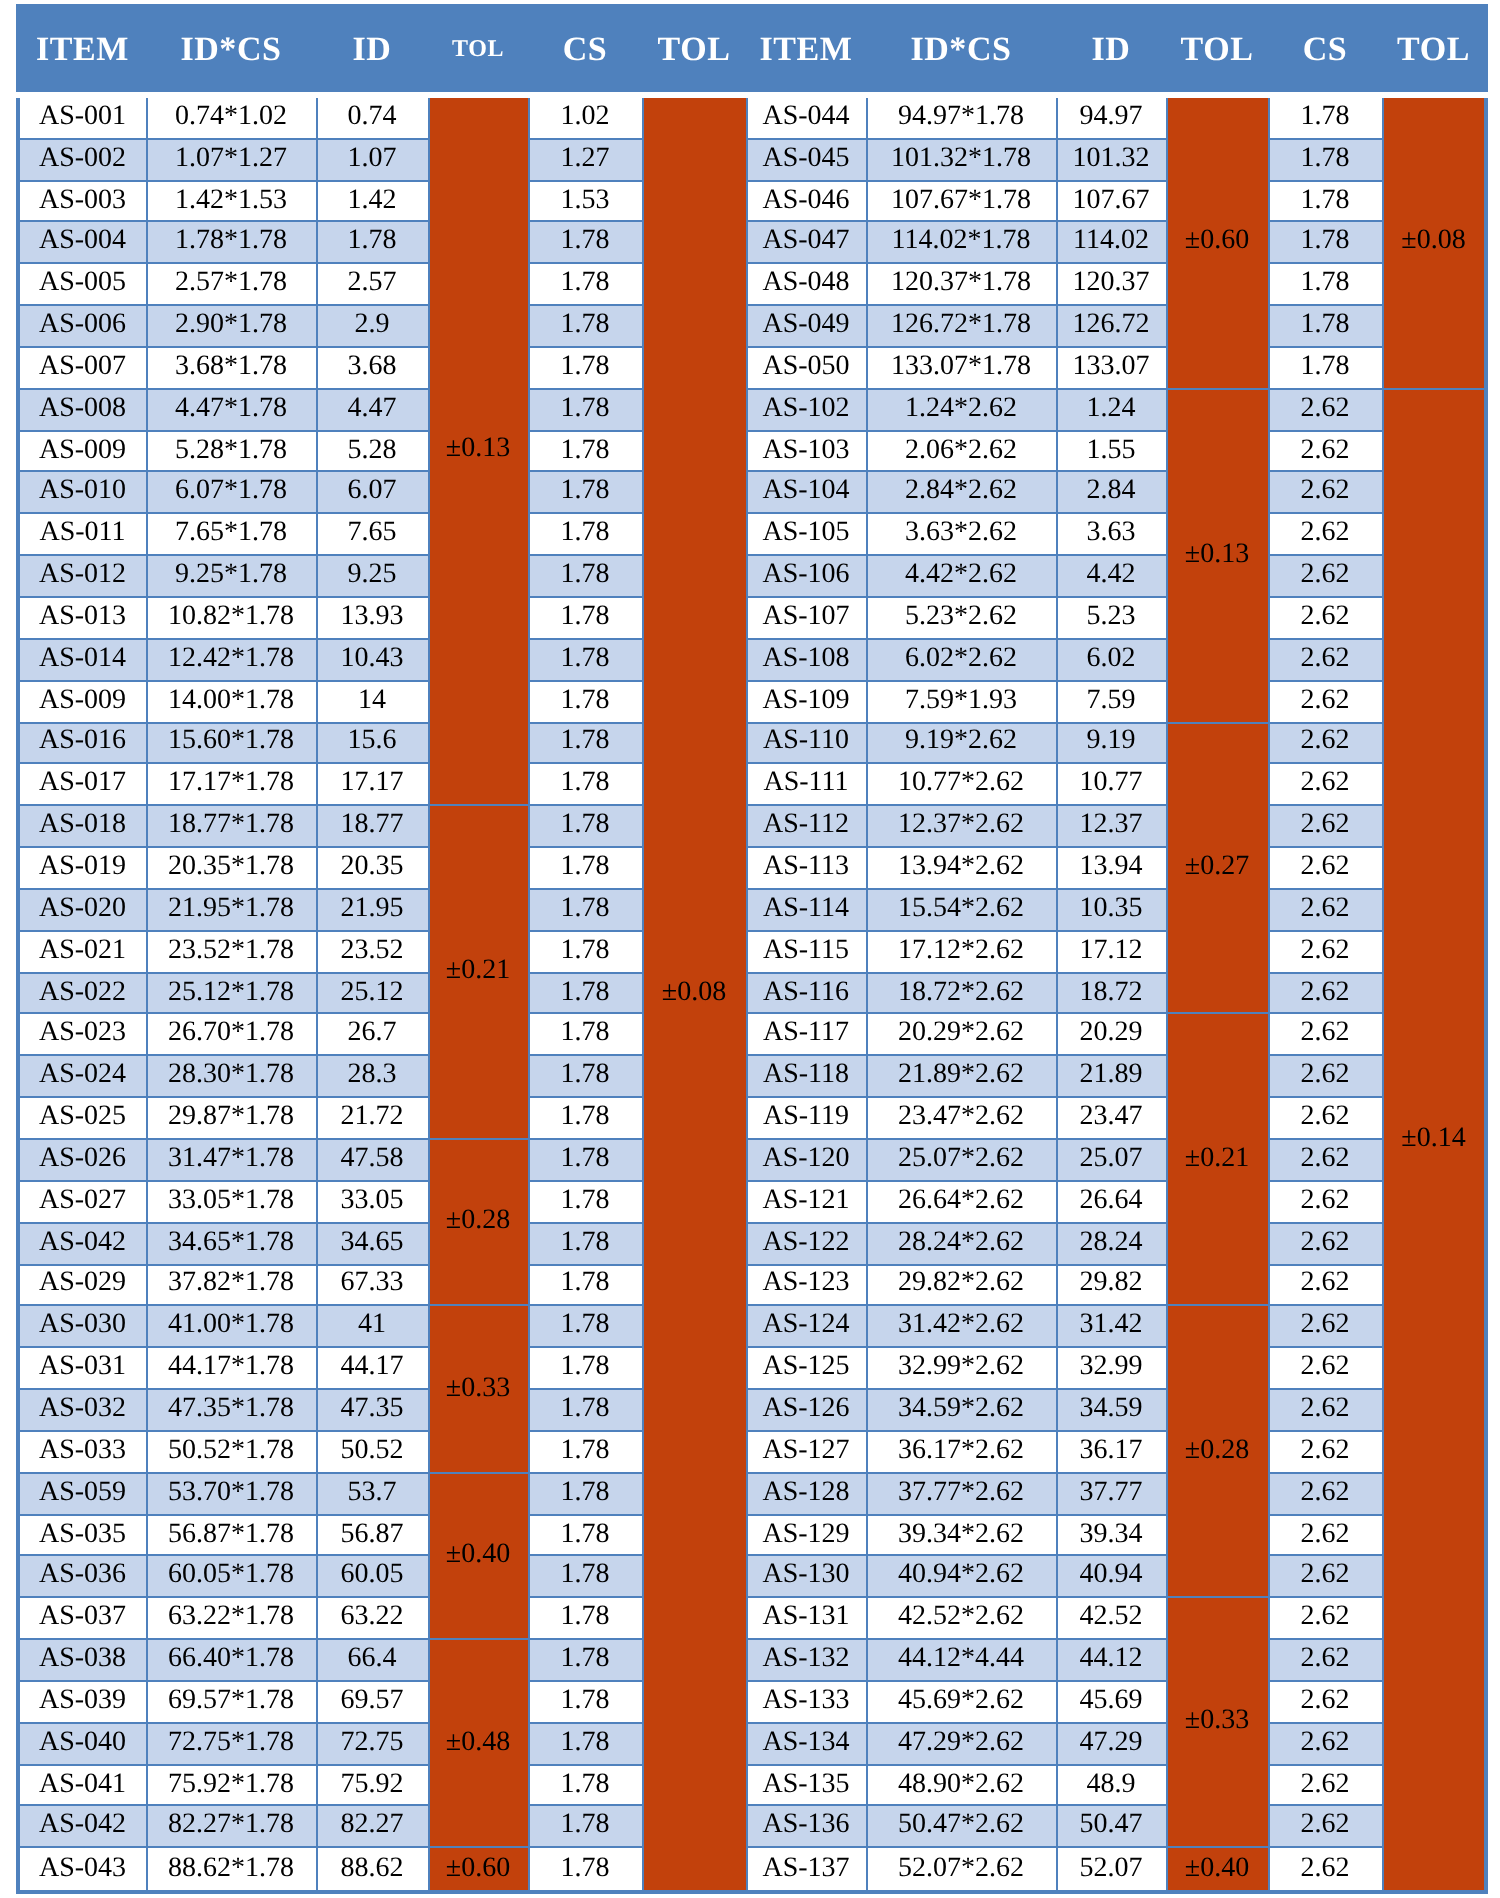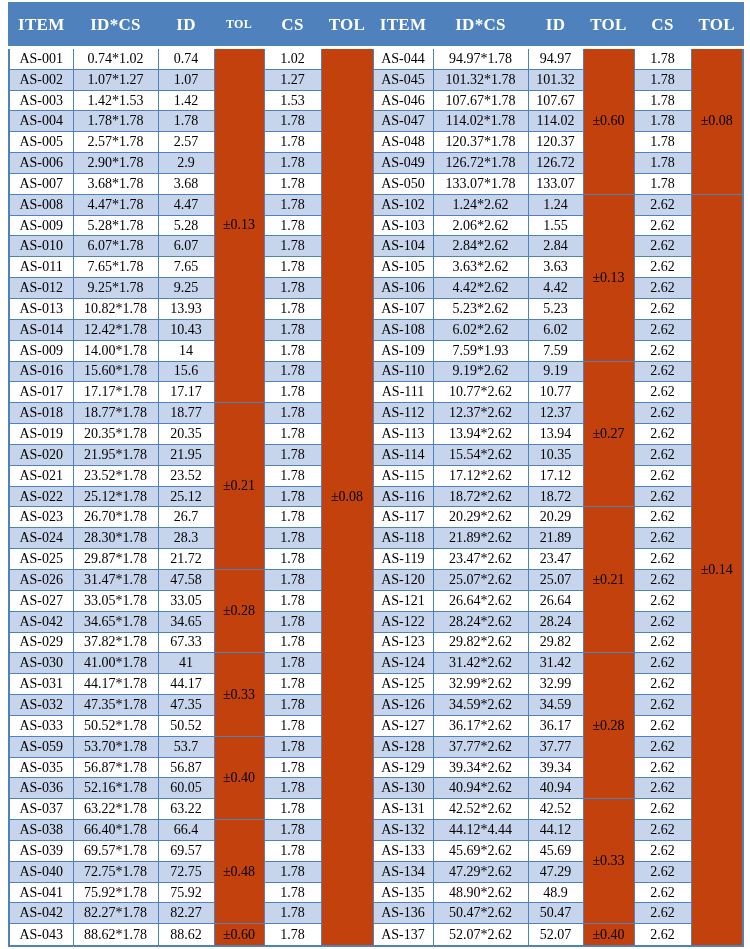--- a/index.html
+++ b/index.html
@@ -445,21 +445,21 @@
           <td>56.87*1.78</td>
           <td>56.87</td>
           <td>1.78</td>
           <td>AS-129</td>
           <td>39.34*2.62</td>
           <td>39.34</td>
           <td>2.62</td>
         </tr>
         <tr>
           <td>AS-036</td>
-          <td>52.16*1.78</td>
+          <td>60.05*1.78</td>
           <td>60.05</td>
           <td>1.78</td>
           <td>AS-130</td>
           <td>40.94*2.62</td>
           <td>40.94</td>
           <td>2.62</td>
         </tr>
         <tr>
           <td>AS-037</td>
           <td>63.22*1.78</td>

